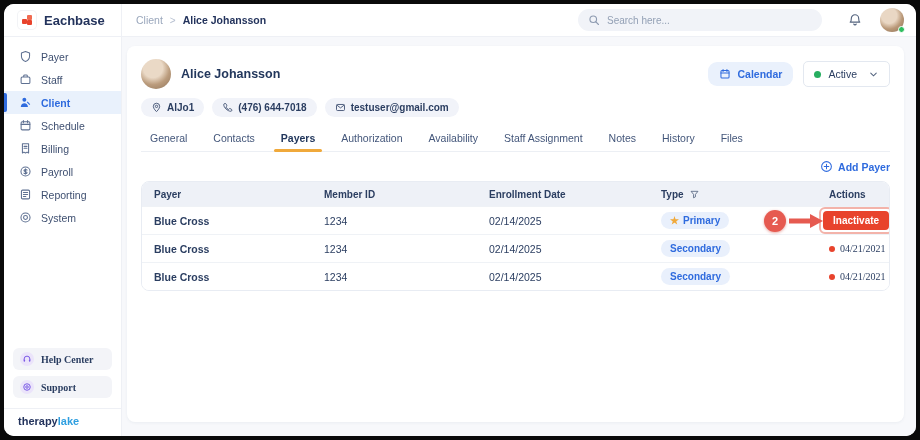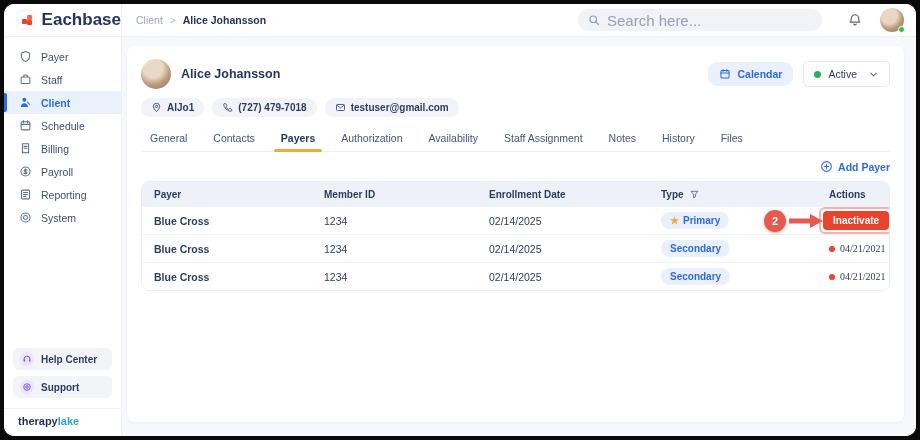--- a/index.html
+++ b/index.html
@@ -8,43 +8,43 @@
   .frame { position:absolute; inset:4px; background:#fff; border-radius:10px; overflow:hidden; }
 
   
   .topbar { height:33px; display:flex; align-items:center; border-bottom:1px solid #EEF0F5; background:#fff; }
   .logo-block { width:118px; height:100%; display:flex; align-items:center; gap:8px; padding-left:14px; border-right:1px solid #EEF0F5; flex:0 0 auto; }
   .logo-mark { width:18px; height:18px; border-radius:4px; background:#fff; box-shadow:0 0 0 1px #F2F3F6; position:relative; }
   .logo-mark i { position:absolute; width:5px; height:5px; background:#E8432C; border-radius:1px; }
   .logo-mark i:nth-child(1){ left:4px; top:8px; }
   .logo-mark i:nth-child(2){ left:9px; top:4px; background:#F06A50;}
   .logo-mark i:nth-child(3){ left:9px; top:9px; }
-  .brand { font-size:17px; font-weight:700; color:#23335C; }
+  .brand { font-size:13px; font-weight:700; color:#23335C; }
   .breadcrumb { display:flex; align-items:center; gap:7px; margin-left:14px; font-size:10.5px; }
   .bc-section { color:#9AA7BC; }
   .bc-sep { color:#B6BFD0; font-size:10px; }
   .bc-current { color:#23335C; font-weight:700; }
   .topbar-spacer { flex:1; }
   .searchbox { width:244px; height:22px; background:#F1F3F8; border-radius:12px; display:flex; align-items:center; gap:7px; padding:0 10px; color:#8E9BB1; }
-  .searchbox input { border:none; background:transparent; outline:none; font-size:15px; color:#3E4F70; width:100%; font-family:"Liberation Sans", sans-serif; }
+  .searchbox input { border:none; background:transparent; outline:none; font-size:10px; color:#3E4F70; width:100%; font-family:"Liberation Sans", sans-serif; }
   .searchbox input::placeholder { color:#93A0B5; }
   .bell { margin-left:26px; color:#54647F; display:flex; }
   .avatar { width:24px; height:24px; border-radius:50%; margin:0 12px 0 18px; background:radial-gradient(circle at 38% 32%, #e9d7c4 0 35%, #b99878 60%, #8a6f55 100%); position:relative; flex:0 0 auto; }
   .avatar .online { position:absolute; right:-1px; bottom:-1px; width:7px; height:7px; border-radius:50%; background:#2FBE5F; border:1.5px solid #fff; }
 
   
   .app-body { display:flex; height:calc(100% - 33px); }
   .sidebar { width:118px; background:#fff; border-right:1px solid #EEF0F5; display:flex; flex-direction:column; padding-top:8px; flex:0 0 auto; }
   .side-item { height:23px; display:flex; align-items:center; gap:9px; padding-left:15px; font-size:10.5px; color:#3E4F70; cursor:pointer; position:relative; }
   .side-item .sicon { color:#5F7192; display:flex; }
   .side-item.active { background:#E9F1FC; color:#2F6BDE; font-weight:700; }
   .side-item.active .sicon { color:#2F6BDE; }
   .side-item.active::before { content:""; position:absolute; left:0; top:2px; bottom:2px; width:3px; background:#2F6BDE; border-radius:0 2px 2px 0; }
   .side-spacer { flex:1; }
-  .side-footer-box { margin:3px 9px; background:#F3F4F8; border-radius:6px; height:22px; display:flex; align-items:center; gap:7px; padding-left:7px; font-size:10px; font-weight:700; color:#2B3E61; cursor:pointer; }
+  .side-footer-box { margin:3px 9px; background:#F3F4F8; border-radius:6px; height:22px; display:flex; align-items:center; gap:7px; padding-left:7px; font-size:10px; font-weight:700; color:#2B3E61; cursor:pointer;font-family:Liberation Serif, serif; }
   .pcirc { width:14px; height:14px; border-radius:50%; background:#EBE4FA; color:#7B5BE6; display:flex; align-items:center; justify-content:center; }
   .side-divider { height:1px; background:#EEF0F5; margin:7px 0 6px; }
   .side-logo { padding:0 0 9px 14px; font-size:11px; font-weight:700; }
   .side-logo .p1 { color:#23335C; }
   .side-logo .p2 { color:#2F9FE0; }
 
   
   .main { flex:1; background:#F7F8FB; padding:9px 12px 14px 5px; overflow:hidden; }
   .card { background:#fff; border-radius:8px; height:100%; box-shadow:0 1px 3px rgba(40,60,100,.06); padding:13px 14px; }
 
@@ -269,21 +269,21 @@
                 </svg>
               </span>
             <span>AlJo1</span>
           </div>
           <div class="chip">
             <span class="cicon">
                 <svg viewBox="0 0 16 16" width="11" height="11" fill="none" stroke="currentColor" stroke-width="1.3" stroke-linejoin="round">
                   <path d="M4.5 2.3c.7 0 1.9.3 2.1 1.4l.4 1.7c.1.5-.2 1-.6 1.3l-.8.6c.8 1.6 2.1 2.9 3.7 3.7l.6-.8c.3-.4.8-.7 1.3-.6l1.7.4c1.1.2 1.4 1.4 1.4 2.1 0 .7-.6 1.4-1.4 1.4C8.1 13.5 2.5 7.9 2.5 3.7c0-.8.7-1.4 2-1.4z"></path>
                 </svg>
               </span>
-            <span>(727) 479-7018</span>
+            <span>(476) 644-7018</span>
           </div>
           <div class="chip">
             <span class="cicon">
                 <svg viewBox="0 0 16 16" width="11" height="11" fill="none" stroke="currentColor" stroke-width="1.3" stroke-linejoin="round">
                   <rect x="2.2" y="3.6" width="11.6" height="8.8" rx="1.4"></rect>
                   <path d="M2.7 4.5L8 8.6l5.3-4.1"></path>
                 </svg>
               </span>
             <span>testuser@gmail.com</span>
           </div>

